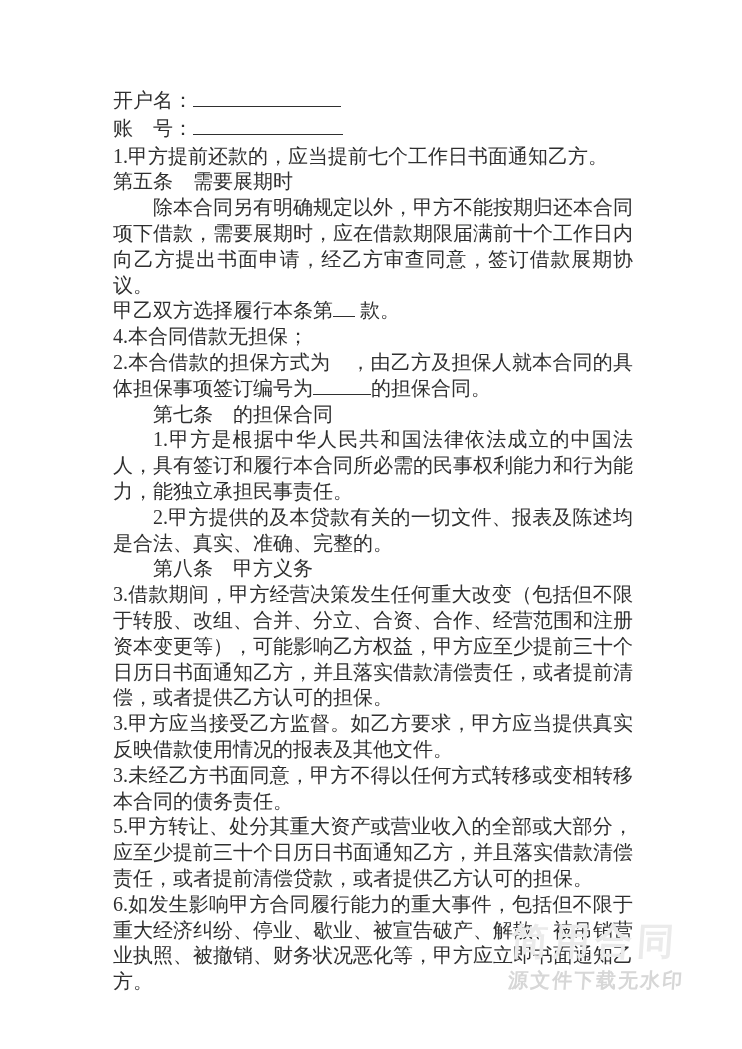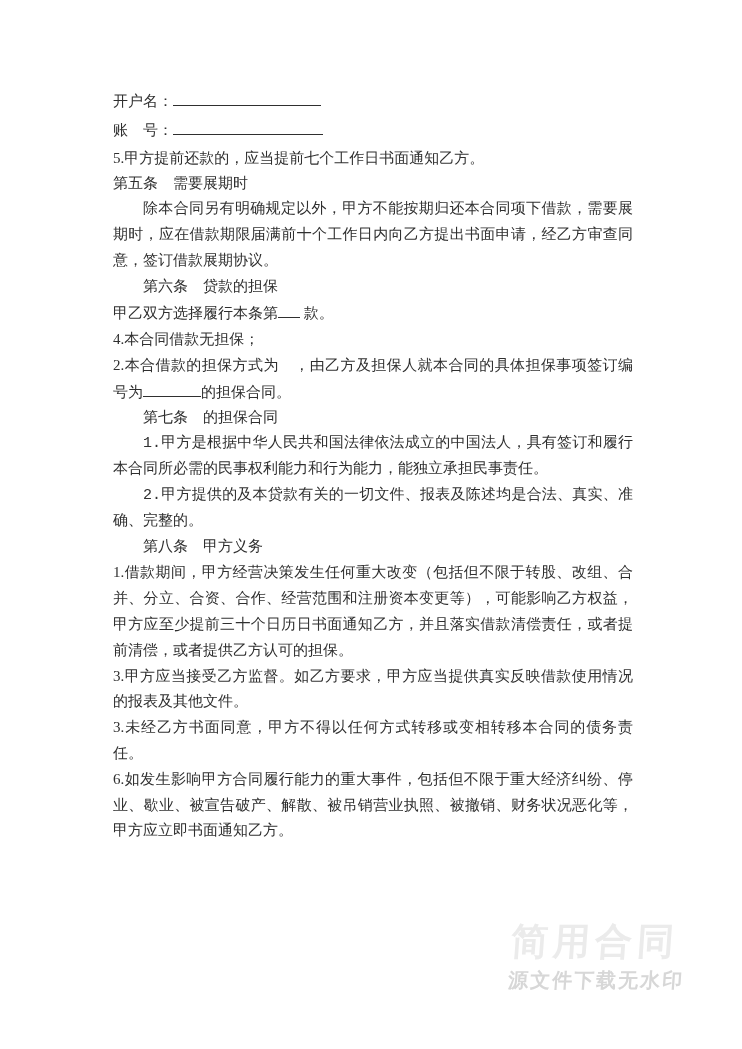--- a/index.html
+++ b/index.html
@@ -17,26 +17,26 @@
     font-family:"Liberation Serif","DejaVu Serif",serif;
   }
   .doc-body{
     position:absolute;
     left:113px;top:88px;
     width:520px;
     color:var(--text);
   }
   p.line{
     margin:0;padding:0;
-    font-size:15px;
+    font-size:20px;
     line-height:25.8px;
     text-align:justify;
     color:var(--text);
   }
-  p.line.indent{text-indent:2em;font-family:Liberation Mono, monospace;}
+  p.line.indent{text-indent:2em;}
   p.line.field{margin-bottom:2px;}
   span.blank{
     display:inline-block;
     height:17px;
     border-bottom:1.5px solid var(--text);
     vertical-align:baseline;
   }
   .watermark{
     position:absolute;
     left:510px;top:922px;
@@ -61,33 +61,33 @@
     color:var(--wm2);
     white-space:nowrap;
   }
 </style>
 </head>
 <body>
 
 <div class="doc-body">
     <p class="line field"><span>开户名：</span><span class="blank" style="width: 148px;"></span></p>
     <p class="line field"><span>账　号：</span><span class="blank" style="width: 150px;"></span></p>
-    <p class="line"><span>5.甲方提前还款的，应当提前七个工作日书面通知乙方。</span></p>
+    <p class="line"><span>1.甲方提前还款的，应当提前七个工作日书面通知乙方。</span></p>
     <p class="line"><span>第五条　需要展期时</span></p>
     <p class="line indent"><span>除本合同另有明确规定以外，甲方不能按期归还本合同项下借款，需要展期时，应在借款期限届满前十个工作日内向乙方提出书面申请，经乙方审查同意，签订借款展期协议。</span></p>
-    <p class="line indent"><span>第六条　贷款的担保</span></p>
     <p class="line"><span>甲乙双方选择履行本条第</span><span class="blank" style="width: 22px;"></span><span> 款。</span></p>
     <p class="line"><span>4.本合同借款无担保；</span></p>
     <p class="line"><span>2.本合借款的担保方式为　，由乙方及担保人就本合同的具体担保事项签订编号为</span><span class="blank" style="width: 58px;"></span><span>的担保合同。</span></p>
     <p class="line indent"><span>第七条　的担保合同</span></p>
     <p class="line indent"><span>1.甲方是根据中华人民共和国法律依法成立的中国法人，具有签订和履行本合同所必需的民事权利能力和行为能力，能独立承担民事责任。</span></p>
     <p class="line indent"><span>2.甲方提供的及本贷款有关的一切文件、报表及陈述均是合法、真实、准确、完整的。</span></p>
     <p class="line indent"><span>第八条　甲方义务</span></p>
-    <p class="line"><span>1.借款期间，甲方经营决策发生任何重大改变（包括但不限于转股、改组、合并、分立、合资、合作、经营范围和注册资本变更等），可能影响乙方权益，甲方应至少提前三十个日历日书面通知乙方，并且落实借款清偿责任，或者提前清偿，或者提供乙方认可的担保。</span></p>
+    <p class="line"><span>3.借款期间，甲方经营决策发生任何重大改变（包括但不限于转股、改组、合并、分立、合资、合作、经营范围和注册资本变更等），可能影响乙方权益，甲方应至少提前三十个日历日书面通知乙方，并且落实借款清偿责任，或者提前清偿，或者提供乙方认可的担保。</span></p>
     <p class="line"><span>3.甲方应当接受乙方监督。如乙方要求，甲方应当提供真实反映借款使用情况的报表及其他文件。</span></p>
     <p class="line"><span>3.未经乙方书面同意，甲方不得以任何方式转移或变相转移本合同的债务责任。</span></p>
+    <p class="line"><span>5.甲方转让、处分其重大资产或营业收入的全部或大部分，应至少提前三十个日历日书面通知乙方，并且落实借款清偿责任，或者提前清偿贷款，或者提供乙方认可的担保。</span></p>
     <p class="line"><span>6.如发生影响甲方合同履行能力的重大事件，包括但不限于重大经济纠纷、停业、歇业、被宣告破产、解散、被吊销营业执照、被撤销、财务状况恶化等，甲方应立即书面通知乙方。</span></p>
   </div>
 
 <div class="watermark">
   <div class="wm-title">简用合同</div>
   <div class="wm-subtitle">源文件下载无水印</div>
 </div>
 
 </body></html>

